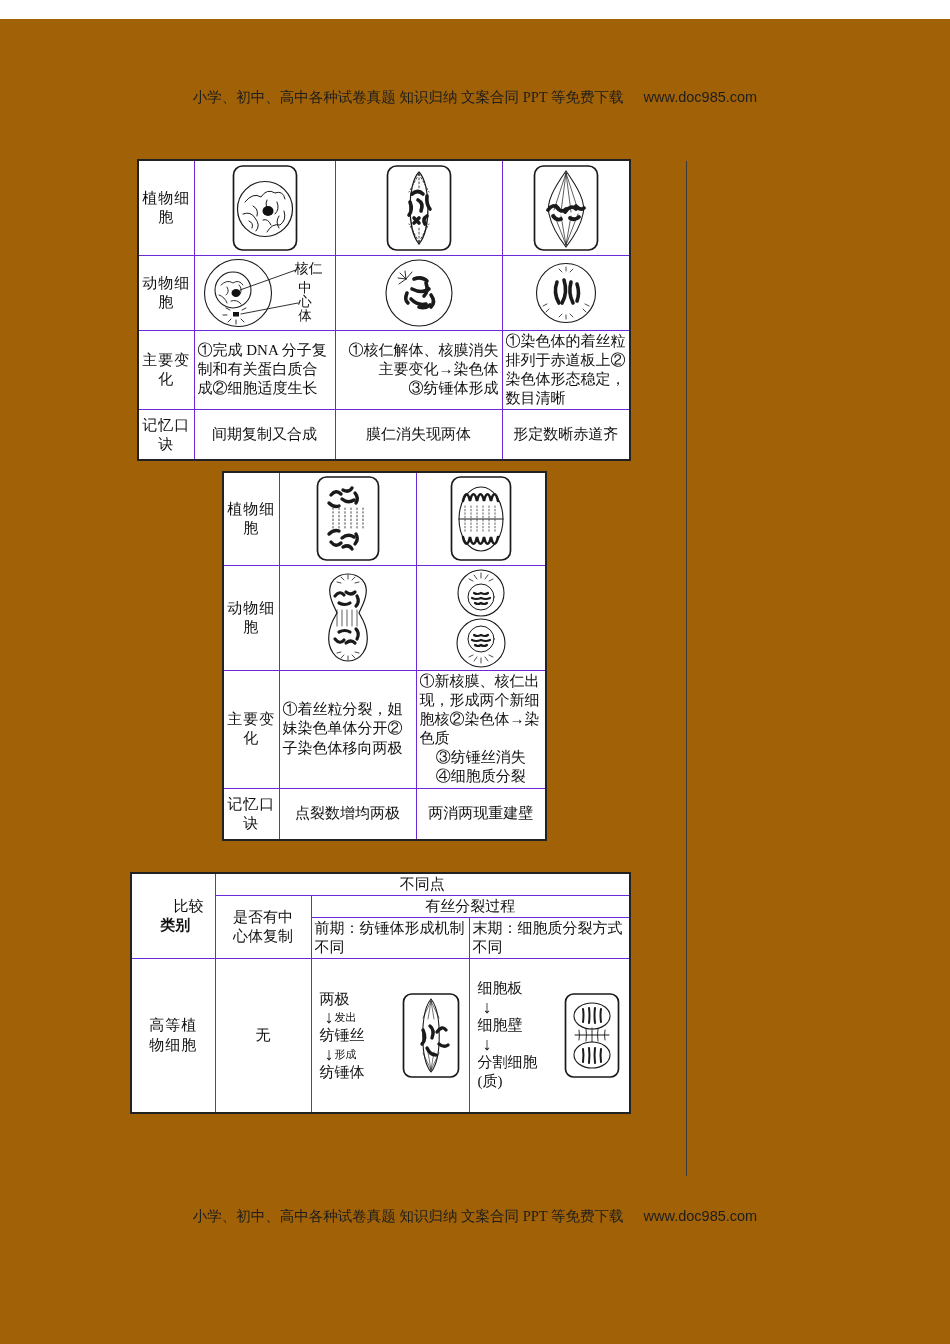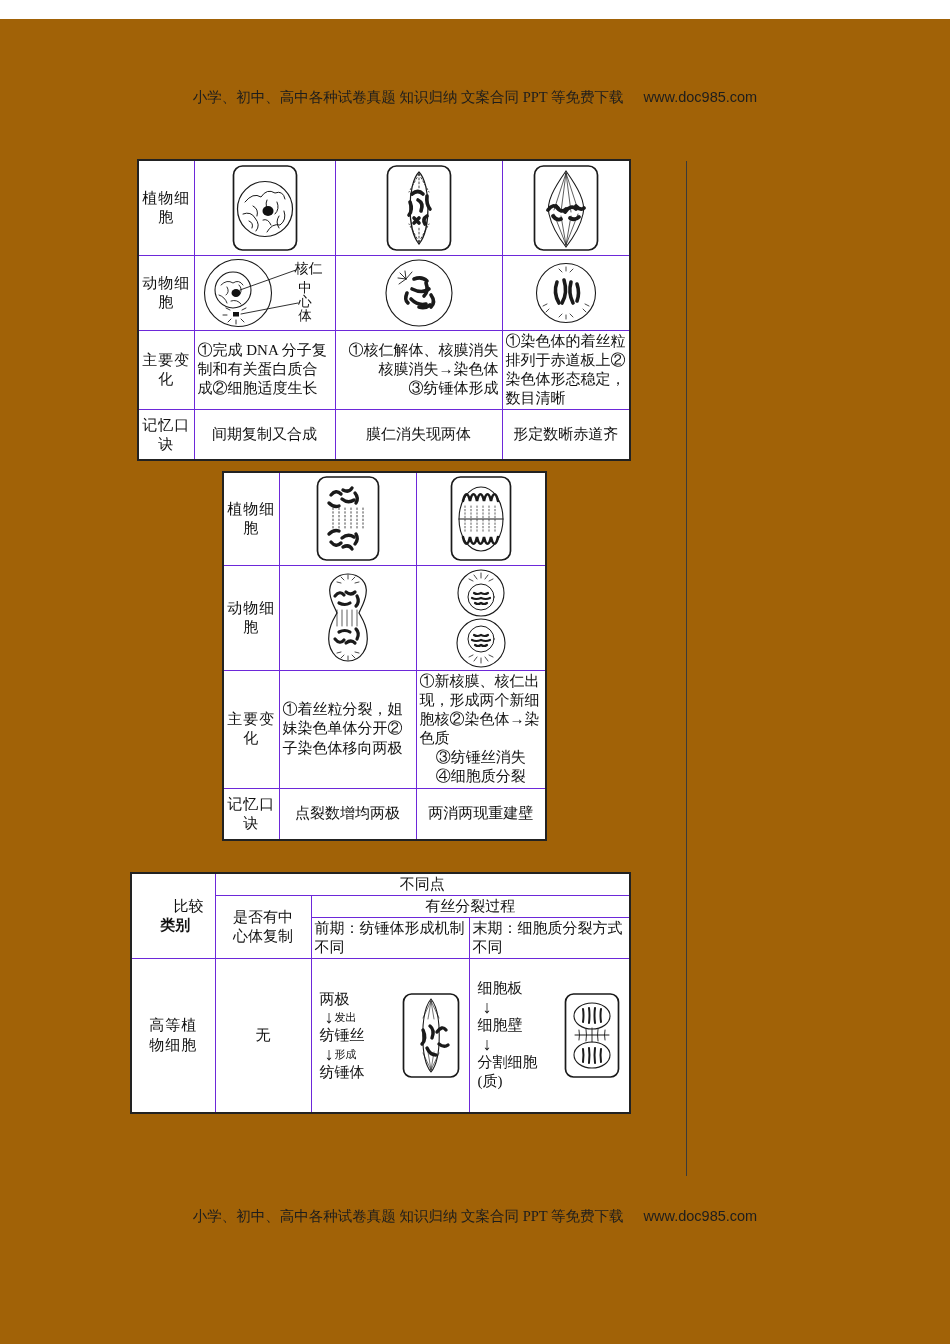--- a/index.html
+++ b/index.html
@@ -204,21 +204,21 @@
             </g>
           </g>
         </svg>
       </td>
     </tr>
     <tr style="height:62px">
       <td class="lbl">主要变化</td>
       <td class="chg leftwrap">①完成 DNA 分子复制和有关蛋白质合成②细胞适度生长</td>
       <td class="chg lines">
         <div>①核仁解体、核膜消失</div>
-        <div>核膜消失→染色体</div>
+        <div>主要变化→染色体</div>
         <div>③纺锤体形成</div>
       </td>
       <td class="chg leftwrap">①染色体的着丝粒排列于赤道板上②染色体形态稳定，数目清晰</td>
     </tr>
     <tr style="height:50px">
       <td class="lbl">记忆口诀</td>
       <td class="ctr">间期复制又合成</td>
       <td class="ctr">膜仁消失现两体</td>
       <td class="ctr">形定数晰赤道齐</td>
     </tr>

